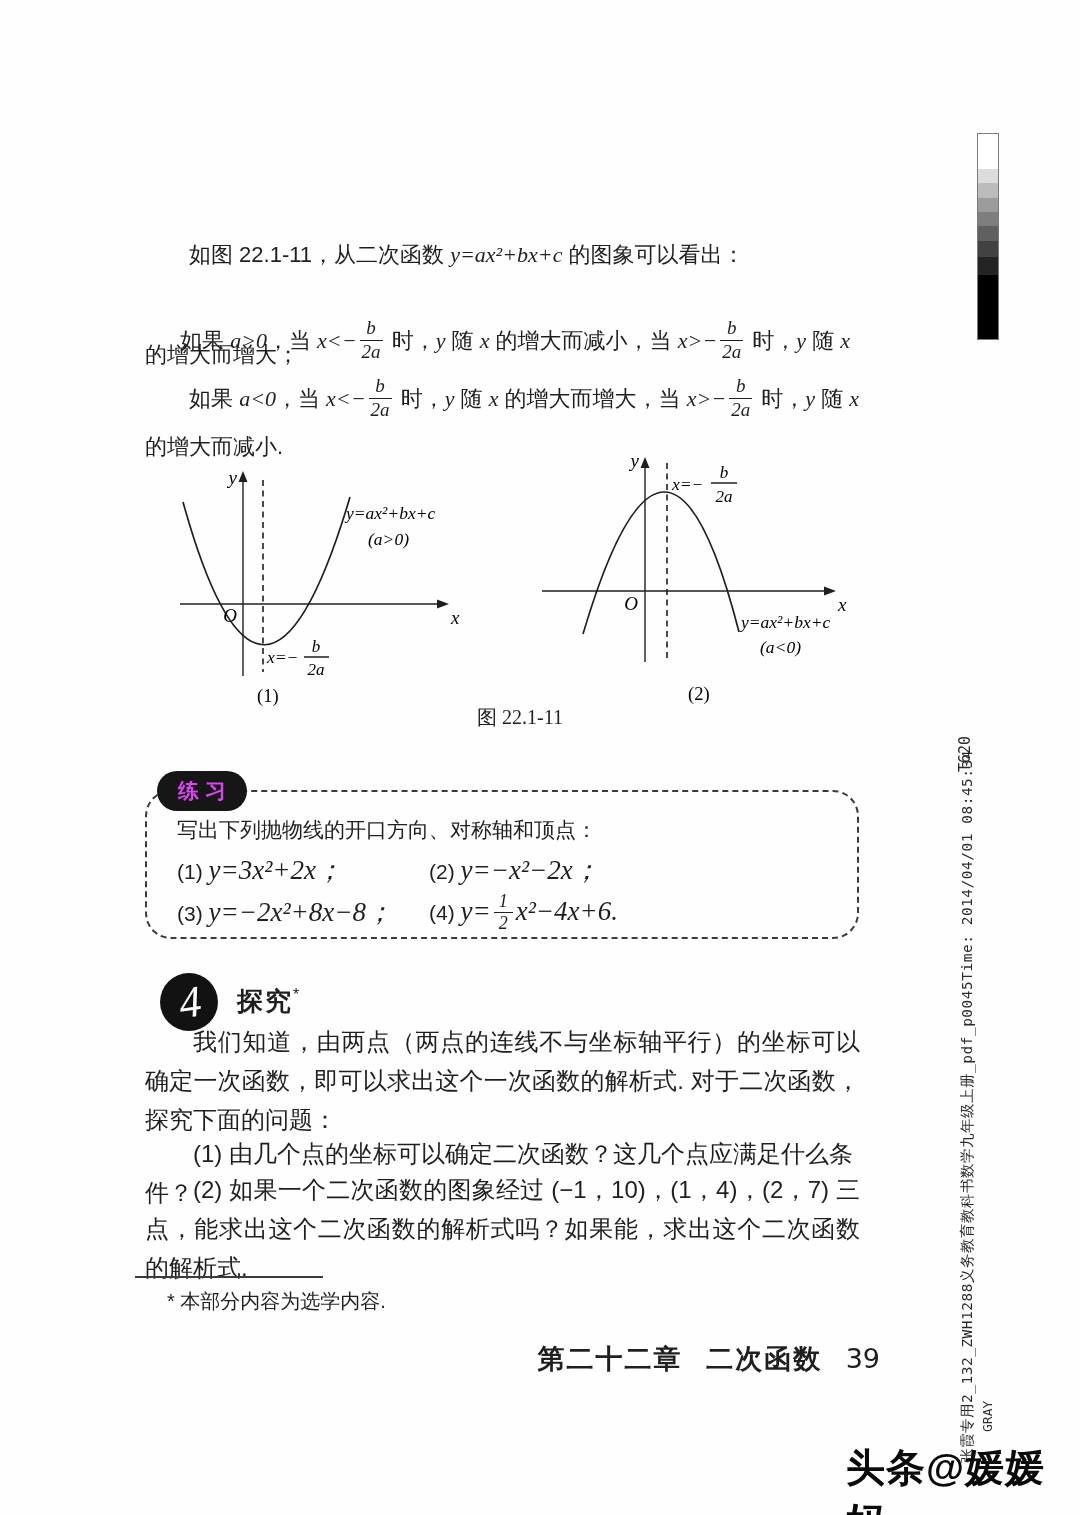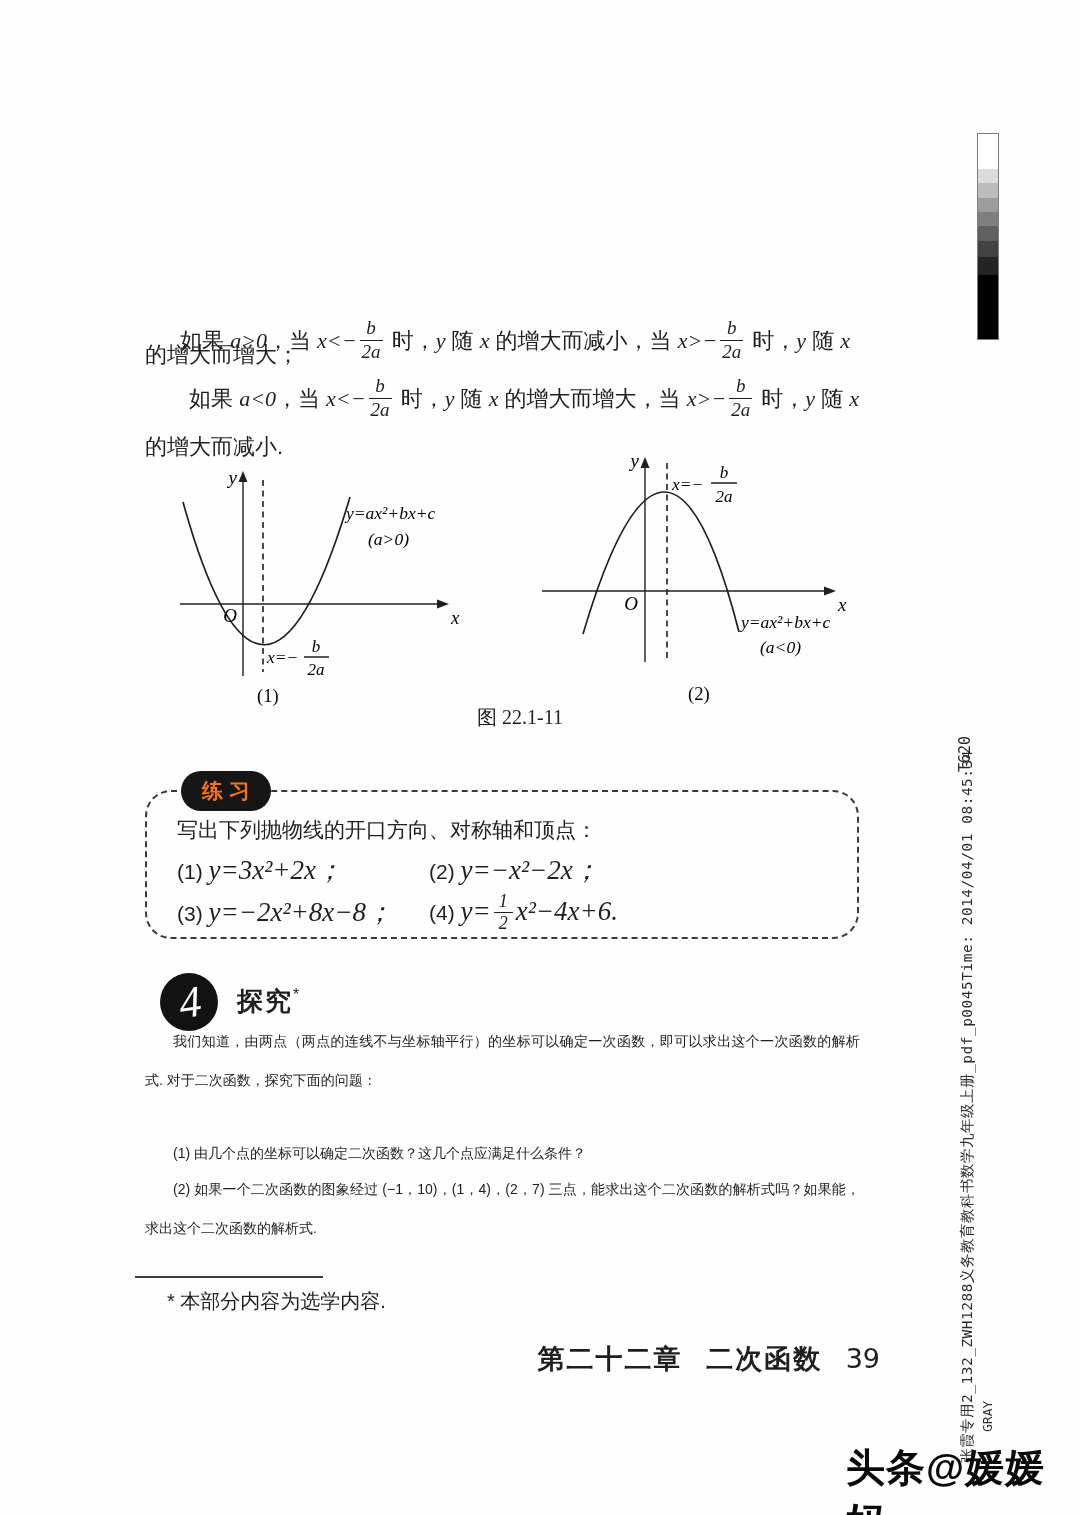--- a/index.html
+++ b/index.html
@@ -15,30 +15,30 @@
   .m { font-family:"Liberation Serif", serif; font-style:italic; }
   .frac {
     display:inline-block; vertical-align:middle; text-align:center;
     font-family:"Liberation Serif", serif; font-style:italic;
     font-size:19px; line-height:1.18; margin:0 3px; position:relative; top:-2px;
   }
   .frac .num { display:block; padding:0 5px; border-bottom:1.7px solid #1f1f1f; }
   .frac .den { display:block; padding:0 2px; }
   .indent { text-indent:2em; }
   .justify { text-align:justify; }
-  .para { width:715px; font-size:14px; line-height:39px; }
+  .para { width:715px; font-size:24px; line-height:39px; }
   .figcap { font-size:20px; font-family:"Liberation Serif", serif; }
   
   #practice-box {
     left:145px; top:790px; width:714px; height:149px;
     border:2.5px dashed #3a3a3a; border-radius:26px;
   }
   #practice-badge {
-    position:absolute; left:34px; top:-21px; width:90px; height:40px;
-    background:#161616; border-radius:20px; color:#f97316;
+    position:absolute; left:10px; top:-21px; width:90px; height:40px;
+    background:#161616; border-radius:20px; color:#d946ef;
     font-size:21px; font-weight:bold; letter-spacing:6px;
     display:flex; align-items:center; justify-content:center;
     padding-left:6px;
   }
   .pr-item { position:absolute; font-size:21px; white-space:nowrap; }
   .pr-item .m, #practice-prompt .m { font-size:27px; }
   .pr-item .frac { font-size:18px; }
   
   #explore-title { font-size:26px; font-weight:bold; letter-spacing:2px; }
   #explore-title sup { font-size:16px; font-weight:normal; }
@@ -74,20 +74,23 @@
     font-size:27px; font-weight:bold; letter-spacing:2px; }
   #footer .pgnum { font-weight:normal; font-family:"DejaVu Sans", sans-serif; margin-left:14px; letter-spacing:0; }
   #footnote-rule { left:135px; top:1276px; width:188px; border-top:2.5px solid #3c3c3c; }
   #footnote { left:167px; top:1288px; font-size:20px; }
 </style>
 </head>
 <body>
 
 <div id="page">
 
+  <div class="abs cnline indent" style="left:145px; top:240px; width:730px;">
+    <span>如图 22.1-11，从二次函数 </span><span class="m">y=ax²+bx+c</span><span> 的图象可以看出：</span>
+  </div>
 
   <div class="abs mline" style="left:136px; top:276px;margin-top:36px;">
     <span style="margin-left:2em;">如果 </span><span class="m">a&gt;0</span><span>，当 </span><span class="m">x&lt;−</span><span class="frac"><span class="num">b</span><span class="den">2a</span></span><span> 时，</span><span class="m">y</span><span> 随 </span><span class="m">x</span><span> 的增大而减小，当 </span><span class="m">x&gt;−</span><span class="frac"><span class="num">b</span><span class="den">2a</span></span><span> 时，</span><span class="m">y</span><span> 随 </span><span class="m">x</span>
   </div>
   <div class="abs cnline" style="left:145px; top:340px;">的增大而增大；</div>
 
   <div class="abs mline" style="left:145px; top:370px;">
     <span style="margin-left:2em;">如果 </span><span class="m">a&lt;0</span><span>，当 </span><span class="m">x&lt;−</span><span class="frac"><span class="num">b</span><span class="den">2a</span></span><span> 时，</span><span class="m">y</span><span> 随 </span><span class="m">x</span><span> 的增大而增大，当 </span><span class="m">x&gt;−</span><span class="frac"><span class="num">b</span><span class="den">2a</span></span><span> 时，</span><span class="m">y</span><span> 随 </span><span class="m">x</span>
   </div>
   <div class="abs cnline" style="left:145px; top:432px;">的增大而减小.</div>

